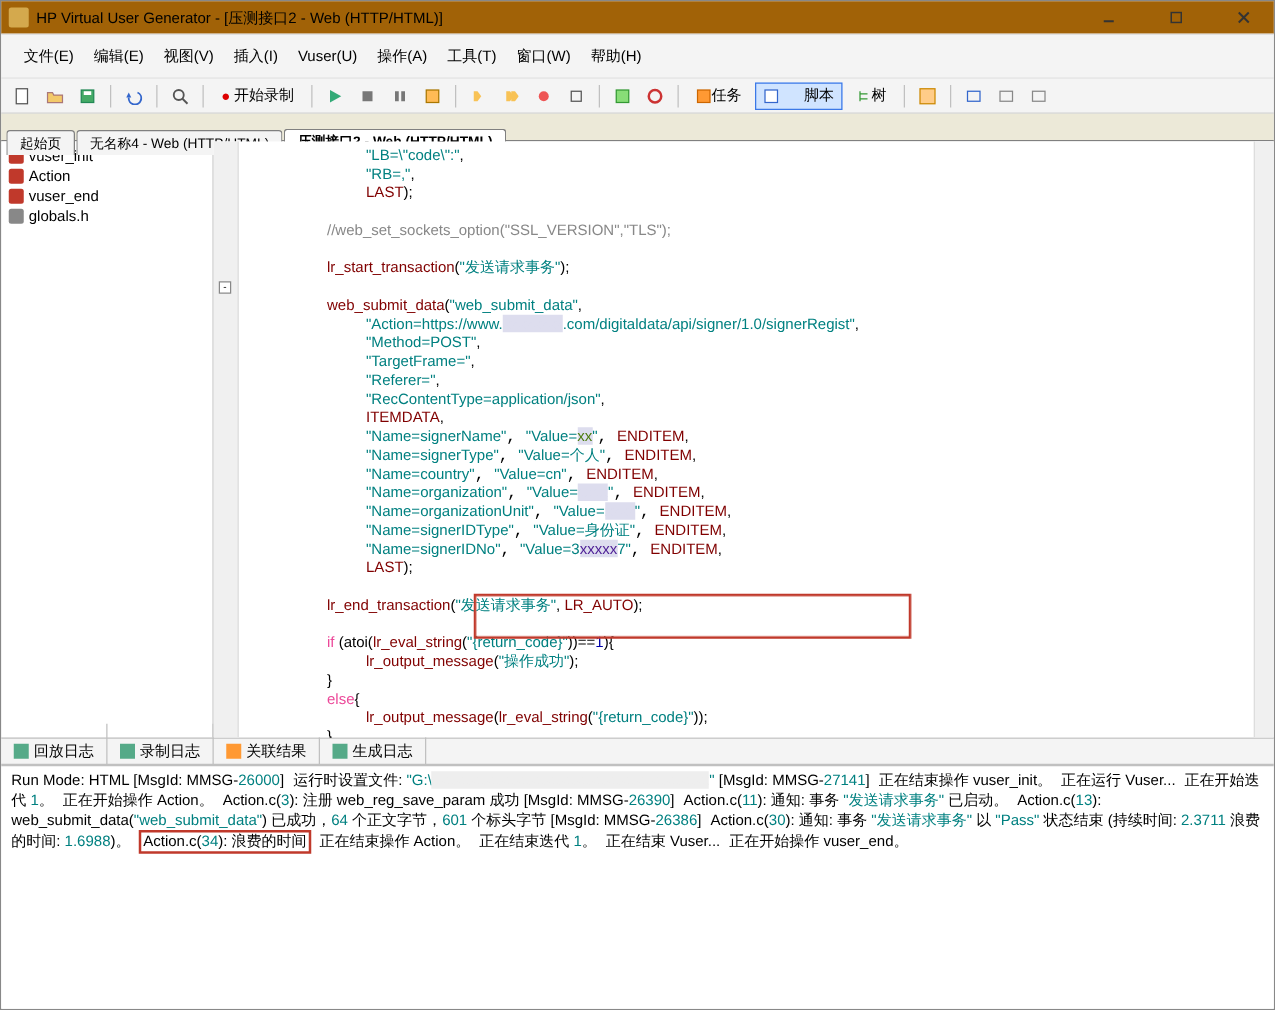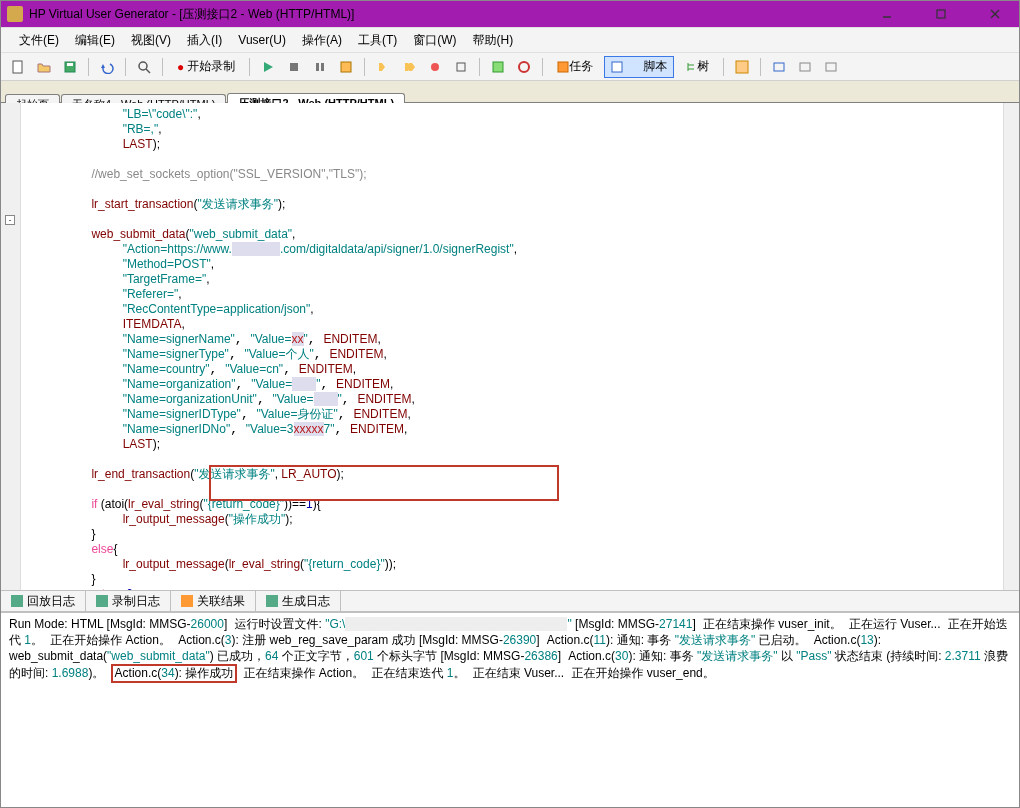--- a/index.html
+++ b/index.html
@@ -1,24 +1,24 @@
 <!DOCTYPE html>
 <html><head>
 <meta charset="utf-8">
 <style>
 * { margin: 0; padding: 0; box-sizing: border-box; font-family: "Microsoft YaHei", "SimSun", Arial, sans-serif; font-size: 12px; }
 body { background: #f0f0f0; width: 1020px; height: 808px; overflow: hidden; }
 .window { width: 1020px; height: 808px; background: #fff; border: 1px solid #888; display: flex; flex-direction: column; }
-.titlebar { height: 26px; background: #a21caf; display: flex; align-items: center; padding: 0 6px; }
+.titlebar { height: 26px; background: #a16207; display: flex; align-items: center; padding: 0 6px; }
 .titlebar .icon { width: 16px; height: 16px; background: #d4a94d; margin-right: 6px; border-radius: 2px; }
 .titlebar .title { flex: 1; font-size: 12px; }
 .winbtns { display: flex; gap: 18px; }
 .winbtn { width: 36px; height: 20px; display: flex; align-items: center; justify-content: center; cursor: pointer; }
 
-.menubar { height: 26px; background: #f4f4f4; display: flex; align-items: center; padding: 0 10px; border-top: 1px solid #e0e0e0; border-bottom: 1px solid #e0e0e0;}
+.menubar { height: 36px; background: #f4f4f4; display: flex; align-items: center; padding: 0 10px; border-top: 1px solid #e0e0e0; border-bottom: 1px solid #e0e0e0;}
 .menu-item { padding: 2px 8px; cursor: pointer; font-size: 12px; }
 
 .toolbar { height: 28px; background: #f4f4f4; display: flex; align-items: center; padding: 0 6px; gap: 4px; border-bottom: 1px solid #d0d0d0;}
 .tbtn { width: 22px; height: 22px; display: flex; align-items: center; justify-content: center; cursor: pointer; border: 1px solid transparent; }
 .tsep { width: 1px; height: 18px; background: #c0c0c0; margin: 0 3px; }
 .trec { color: #d00; font-weight: bold; }
 .trec-text { color: #000; font-size: 12px; margin-left: 3px; }
 .tbtn-wide { padding: 0 6px; width: auto; }
 .tbtn.active { border: 1px solid #3b78e7; background: #d0e4ff; gap: 20px; }
 
@@ -232,47 +232,65 @@
       </div>
   </div>
 
   <div class="tabs">
     <div class="tab">起始页</div>
     <div class="tab">无名称4 - Web (HTTP/HTML)</div>
     <div class="tab active">压测接口2 - Web (HTTP/HTML)</div>
   </div>
 
   <div class="workspace">
+    <div class="sidebar">
+      <div class="tree-item">
+          <span class="tree-icon red"></span>
+          <span>vuser_init</span>
+        </div>
+      <div class="tree-item">
+          <span class="tree-icon red"></span>
+          <span>Action</span>
+        </div>
+      <div class="tree-item">
+          <span class="tree-icon red"></span>
+          <span>vuser_end</span>
+        </div>
+      <div class="tree-item">
+          <span class="tree-icon gray"></span>
+          <span>globals.h</span>
+        </div>
+    </div>
 
     <div class="editor-area">
       <div class="gutter">
         <div class="fold" style="top:112px">-</div>
       </div>
       <div class="code">            <span class="str">"LB=\"code\":"</span><span>,</span>
             <span class="str">"RB=,"</span><span>,</span>
             <span class="fn">LAST</span><span>);</span>
 
         <span class="cm">//web_set_sockets_option("SSL_VERSION","TLS");</span>
 
         <span class="fn">lr_start_transaction</span><span>(</span><span class="str">"发送请求事务"</span><span>);</span>
 
         <span class="fn">web_submit_data</span><span>(</span><span class="str">"web_submit_data"</span><span>,</span>
             <span class="str">"Action=https://www.</span><span style="background:#dde;color:#dde">xxxxxxxx</span><span class="str">.com/digitaldata/api/signer/1.0/signerRegist"</span><span>,</span>
             <span class="str">"Method=POST"</span><span>,</span>
             <span class="str">"TargetFrame="</span><span>,</span>
             <span class="str">"Referer="</span><span>,</span>
             <span class="str">"RecContentType=application/json"</span><span>,</span>
             <span class="fn">ITEMDATA</span><span>,</span>
-            <span class="str">"Name=signerName"</span>, <span class="str">"Value=</span><span style="background:#dde;color:#b91c1c">xx</span><span class="str">"</span>, <span class="fn">ENDITEM</span><span>,</span>
+            <span class="str">"Name=signerName"</span>, <span class="str">"Value=</span><span style="background:#dde;color:#4d7c0f">xx</span><span class="str">"</span>, <span class="fn">ENDITEM</span><span>,</span>
             <span class="str">"Name=signerType"</span>, <span class="str">"Value=个人"</span>, <span class="fn">ENDITEM</span><span>,</span>
             <span class="str">"Name=country"</span>, <span class="str">"Value=cn"</span>, <span class="fn">ENDITEM</span><span>,</span>
             <span class="str">"Name=organization"</span>, <span class="str">"Value=</span><span style="background:#dde;color:#dde">xxxx</span><span class="str">"</span>, <span class="fn">ENDITEM</span><span>,</span>
             <span class="str">"Name=organizationUnit"</span>, <span class="str">"Value=</span><span style="background:#dde;color:#dde">xxxx</span><span class="str">"</span>, <span class="fn">ENDITEM</span><span>,</span>
             <span class="str">"Name=signerIDType"</span>, <span class="str">"Value=身份证"</span>, <span class="fn">ENDITEM</span><span>,</span>
-            <span class="str">"Name=signerIDNo"</span>, <span class="str">"Value=3</span><span style="background:#dde;color:#b91c1c">xxxxx</span><span class="str">7"</span>, <span class="fn">ENDITEM</span><span>,</span>
+            <span class="str">"Name=signerIDNo"</span>, <span class="str">"Value=3</span><span style="background:#dde;color:#4c1d95">xxxxx</span><span class="str">7"</span>, <span class="fn">ENDITEM</span><span>,</span>
             <span class="fn">LAST</span><span>);</span>
 
         <span class="fn">lr_end_transaction</span><span>(</span><span class="str">"发送请求事务"</span><span>, </span><span class="fn">LR_AUTO</span><span>);</span>
 
         <span class="kw">if</span><span> (atoi(</span><span class="fn">lr_eval_string</span><span>(</span><span class="str">"{return_code}"</span><span>))==</span><span class="num">1</span><span>){</span>
             <span class="fn">lr_output_message</span><span>(</span><span class="str">"操作成功"</span><span>);</span>
         <span>}</span>
         <span class="kw">else</span><span>{</span>
             <span class="fn">lr_output_message</span><span>(</span><span class="fn">lr_eval_string</span><span>(</span><span class="str">"{return_code}"</span><span>));</span>
         <span>}</span>
@@ -304,18 +322,18 @@
   <div class="output"><span>Run Mode: HTML      [MsgId: MMSG-</span><span class="num2">26000</span><span>]</span>
 <span>运行时设置文件: </span><span class="str2">"G:\</span><span style="background:#eee;color:#eee">xxxxxxxxxxxxxxxxxxxxxxxxxxxxxxxxxxxxx</span><span class="str2">"</span><span>      [MsgId: MMSG-</span><span class="num2">27141</span><span>]</span>
 <span>正在结束操作 vuser_init。</span>
 <span>正在运行 Vuser...</span>
 <span>正在开始迭代 </span><span class="num2">1</span><span>。</span>
 <span>正在开始操作 Action。</span>
 <span>Action.c(</span><span class="num2">3</span><span>): 注册 web_reg_save_param 成功   [MsgId: MMSG-</span><span class="num2">26390</span><span>]</span>
 <span>Action.c(</span><span class="num2">11</span><span>): 通知: 事务 </span><span class="str2">"发送请求事务"</span><span> 已启动。</span>
 <span>Action.c(</span><span class="num2">13</span><span>): web_submit_data(</span><span class="str2">"web_submit_data"</span><span>) 已成功，</span><span class="num2">64</span><span> 个正文字节，</span><span class="num2">601</span><span> 个标头字节      [MsgId: MMSG-</span><span class="num2">26386</span><span>]</span>
 <span>Action.c(</span><span class="num2">30</span><span>): 通知: 事务 </span><span class="str2">"发送请求事务"</span><span> 以 </span><span class="str2">"Pass"</span><span> 状态结束 (持续时间: </span><span class="num2">2.3711</span><span> 浪费的时间: </span><span class="num2">1.6988</span><span>)。</span>
-<span class="output-hl"><span>Action.c(</span><span class="num2">34</span><span>): 操作成功</span></span>
+<span class="output-hl"><span>Action.c(</span><span class="num2">34</span><span>): 浪费的时间</span></span>
 <span>正在结束操作 Action。</span>
 <span>正在结束迭代 </span><span class="num2">1</span><span>。</span>
 <span>正在结束 Vuser...</span>
 <span>正在开始操作 vuser_end。</span></div>
 </div>
 
 </body></html>

